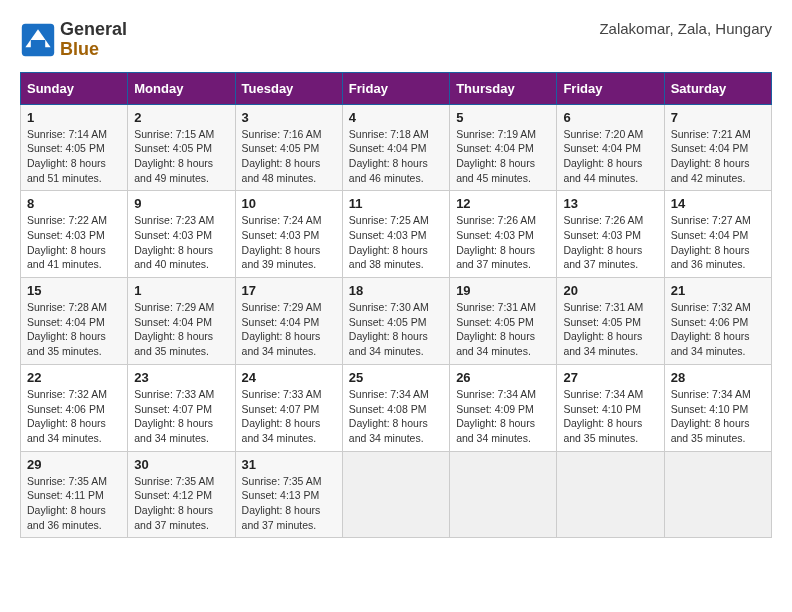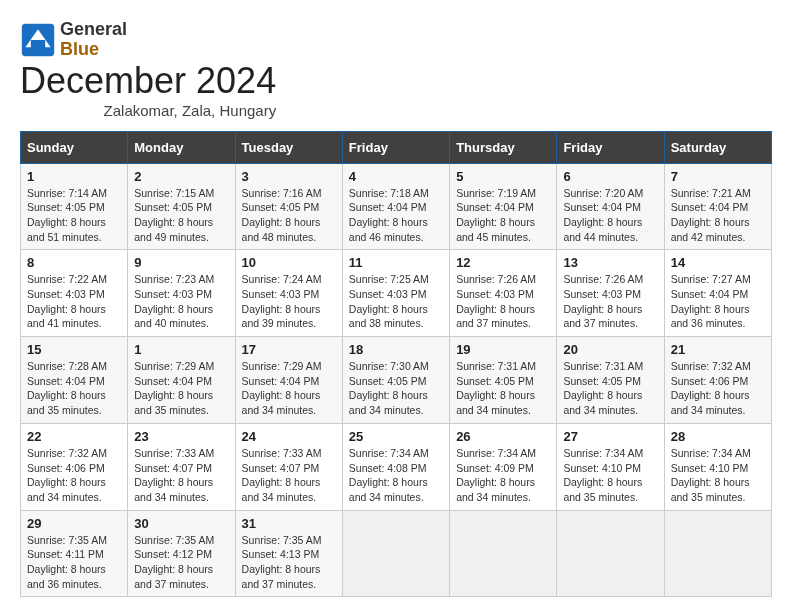--- a/index.html
+++ b/index.html
@@ -8,21 +8,20 @@
       background: #fff;
       width: 792px;
       min-height: 612px;
       padding: 20px;
     }
     .header-area {
       display: flex;
       justify-content: space-between;
       align-items: flex-start;
       margin-bottom: 12px;
-      flex-direction: column;
     }
     .logo {
       display: flex;
       align-items: center;
       gap: 4px;
     }
     .logo-text {
       font-size: 18px;
       font-weight: bold;
       line-height: 1.1;
@@ -44,21 +43,21 @@
     .location {
       font-size: 15px;
       color: #444;
     }
     .calendar {
       width: 100%;
       border-collapse: collapse;
       font-size: 11px;
     }
     .calendar thead tr th {
-      background: #404040;
+      background: #701a75;
       color: #fff;
       padding: 8px 6px;
       text-align: left;
       font-size: 13px;
       font-weight: bold;
       border: 1px solid #1a5fa0;
     }
     .calendar tbody tr td {
       vertical-align: top;
       border: 1px solid #ccc;
@@ -98,21 +97,20 @@
       <rect x="2" y="2" width="36" height="36" rx="4" fill="#1a6fc4"></rect>
       <polygon points="20,8 34,28 6,28" fill="white"></polygon>
       <rect x="12" y="20" width="16" height="10" fill="#1a6fc4"></rect>
     </svg>
     <div class="logo-text">
       <div class="logo-general">General</div>
       <div class="logo-blue">Blue</div>
     </div>
   </div>
   <div class="title-area">
-    <div class="month-title">December 2024</div>
     <div class="location">Zalakomar, Zala, Hungary</div>
   </div>
 </div>
 
 <table class="calendar">
   <thead>
     <tr id="weekday-header">
         <th>Sunday</th>
         <th>Monday</th>
         <th>Tuesday</th>

